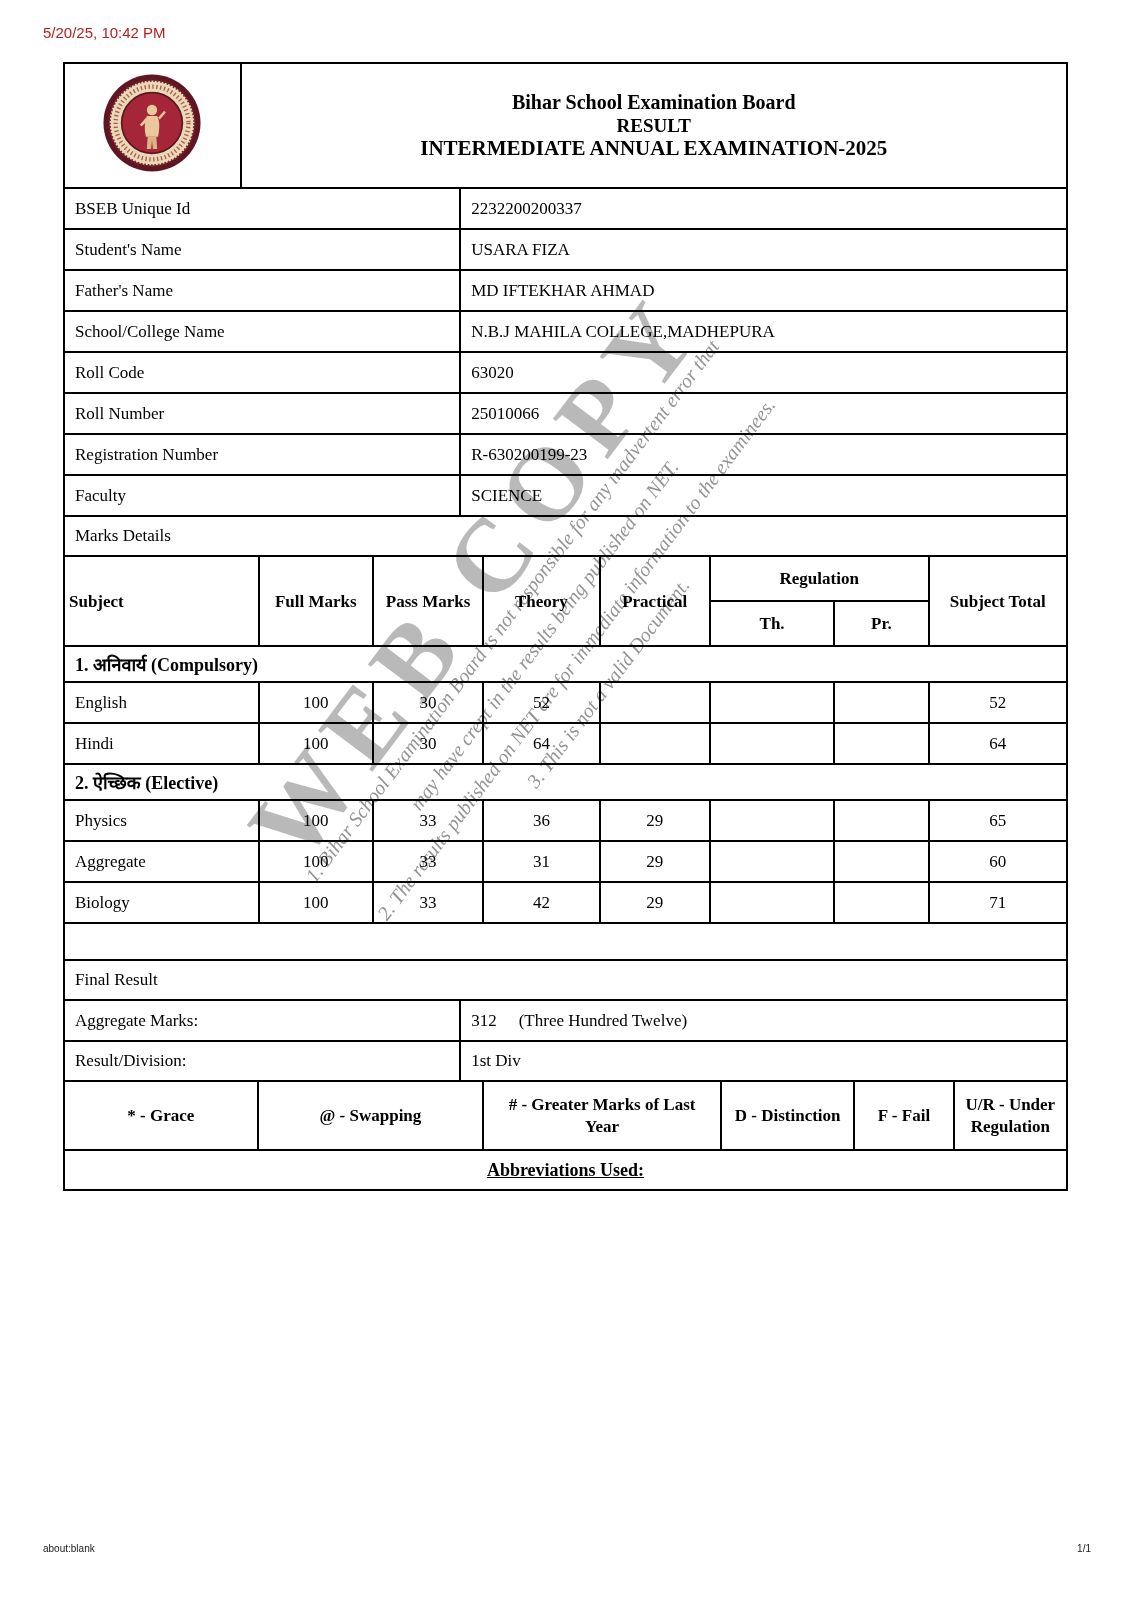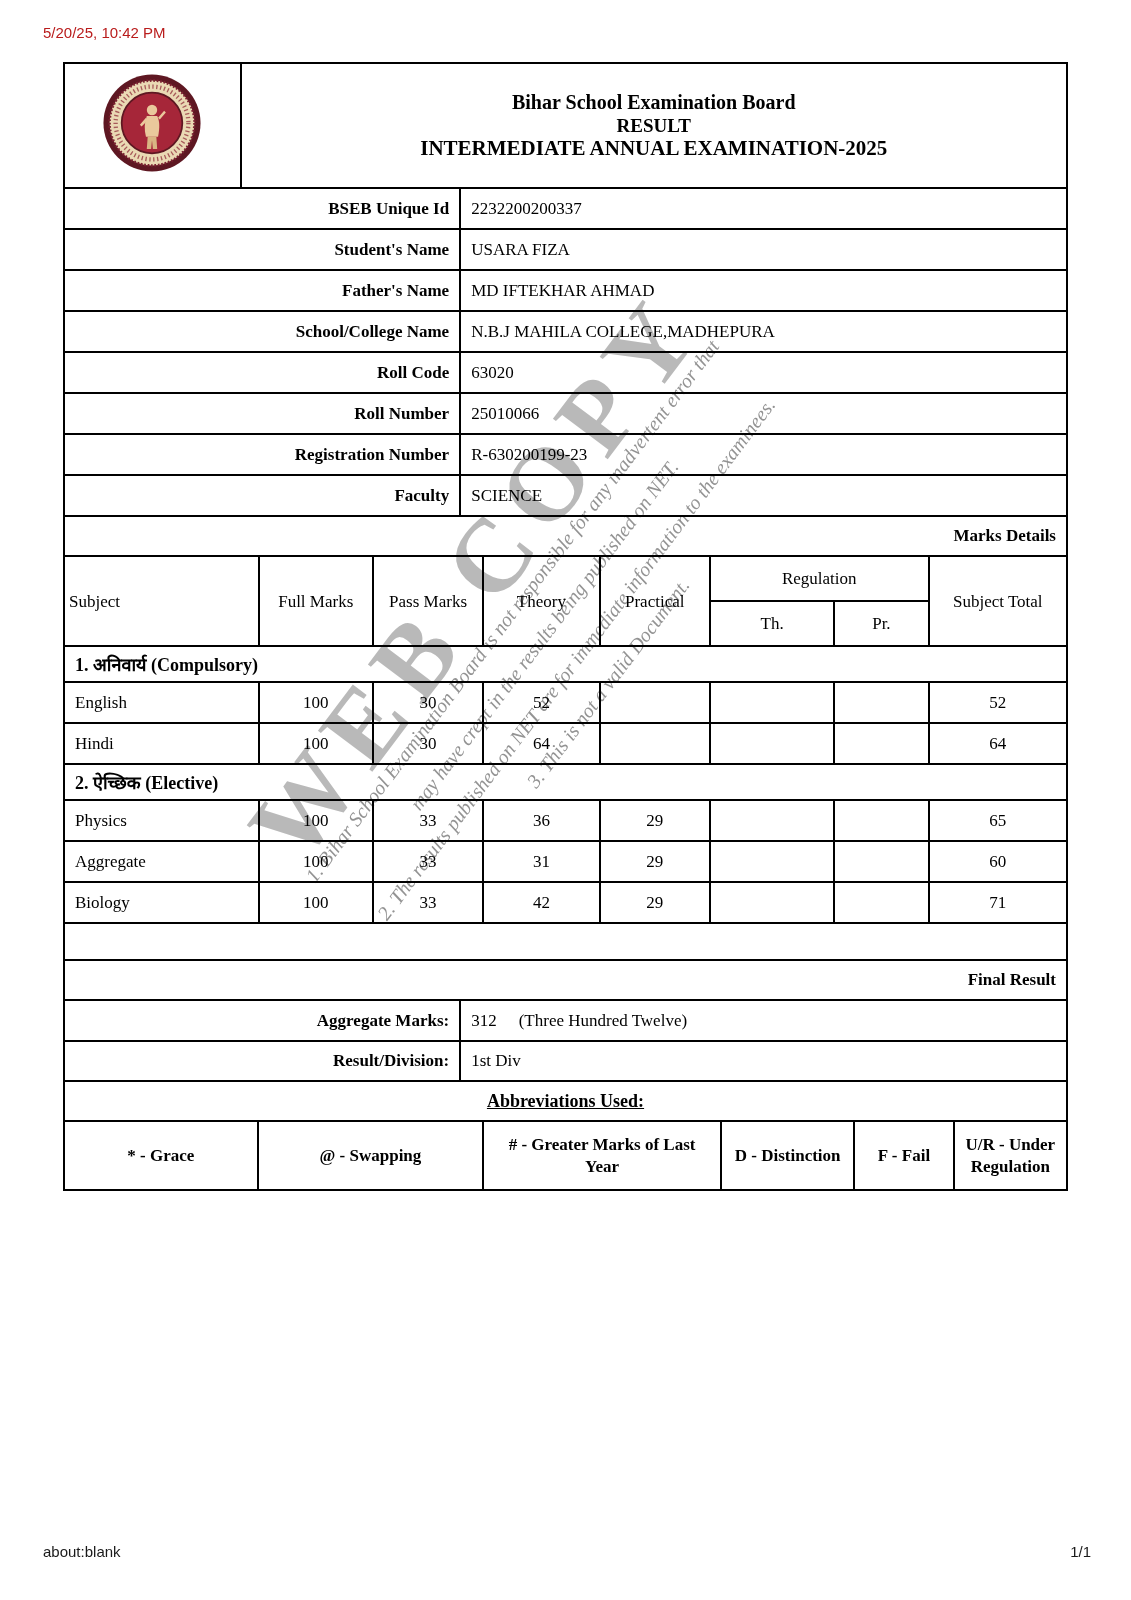--- a/index.html
+++ b/index.html
@@ -7,21 +7,21 @@
     width:1131px;height:1600px;position:relative;background:#ffffff;
     font-family:"Liberation Serif",serif;color:#000;overflow:hidden;
   }
   .print-header{
     position:absolute;top:24px;left:43px;
     font-family:"Liberation Sans",sans-serif;font-size:15px;color:#b91c1c;
   }
   .print-footer{
     position:absolute;top:1543px;left:43px;width:1048px;
     display:flex;justify-content:space-between;
-    font-family:"Liberation Sans",sans-serif;font-size:15px;color:#1a1a1a;
+    font-family:"Liberation Sans",sans-serif;font-size:10px;color:#1a1a1a;
   }
   .doc{position:absolute;top:62px;left:63px;width:1005px;}
 
   
   .wm-layer{position:absolute;inset:0;z-index:0;pointer-events:none;}
   .wm-main{
     position:absolute;left:12px;top:455px;width:800px;text-align:center;
     font-size:104px;font-weight:bold;letter-spacing:14px;white-space:nowrap;
     color:rgba(128,128,128,0.55);transform:rotate(-53deg);
     font-family:"Liberation Serif",serif;
@@ -36,29 +36,29 @@
   table{
     width:100%;border-collapse:collapse;table-layout:fixed;
     position:relative;z-index:1;background:transparent;
   }
   table + table{margin-top:-2px;}
   td{
     border:2px solid #000;padding:0 10px;font-size:17px;
     vertical-align:middle;overflow:hidden;background:transparent;
   }
   .h115{height:115px;margin-left:47px;} .h78{height:78px;margin-top:48px;} .h39{height:39px;} .h38{height:38px;} .h35{height:35px;} .h59{height:59px;}
-  .lbl{font-weight:bold;text-align:right;}
+  .lbl{font-weight:normal;}
   .ctr{text-align:center;}
   .logo-cell{text-align:center;padding:4px;}
   .title-cell{text-align:center;font-weight:bold;line-height:23px;}
   .t-board{font-size:20px;}
   .t-result{font-size:19px;}
   .t-exam{font-size:21px;}
   .hind{font-family:"Liberation Serif","DejaVu Sans",serif;}
-  .mhead{font-weight:normal;text-align:center;line-height:21px;padding:2px 4px;border-radius:9px;}
+  .mhead{font-weight:bold;text-align:center;line-height:21px;padding:2px 4px;border-radius:9px;}
   .section-cell{font-weight:bold;font-size:18px;height:34px;}
   .abbr-title{font-weight:bold;text-align:center;text-decoration:underline;font-size:18px;}
   .abbr-cell{font-weight:bold;text-align:center;line-height:22px;padding:4px 6px;}
   .agg-val{margin-right:22px;}
 </style>
 </head>
 <body>
 
 <div class="print-header">5/20/25, 10:42 PM</div>
 
@@ -262,45 +262,45 @@
       </td>
     </tr>
     <tr>
       <td class="lbl h38">Result/Division:</td>
       <td class="h38">1st Div</td>
     </tr>
   </tbody>
     </table>
 
   <table>
-    <tbody>
-        <tr>
-          <td class="abbr-title h38">Abbreviations Used:</td>
-        </tr>
-  </tbody>
-    </table>
-  <table>
     <colgroup>
       <col style="width:19.3%">
         <col style="width:22.5%">
         <col style="width:23.7%">
       <col style="width:13.3%">
         <col style="width:9.9%">
         <col style="width:11.3%">
     </colgroup>
     <tbody>
         <tr>
       <td class="abbr-cell h59">* - Grace</td>
       <td class="abbr-cell h59">@ - Swapping</td>
       <td class="abbr-cell h59"># - Greater Marks of Last Year</td>
       <td class="abbr-cell h59">D - Distinction</td>
       <td class="abbr-cell h59">F - Fail</td>
       <td class="abbr-cell h59">U/R - Under Regulation</td>
     </tr>
   </tbody>
     </table>
+  <table>
+    <tbody>
+        <tr>
+          <td class="abbr-title h38">Abbreviations Used:</td>
+        </tr>
+  </tbody>
+    </table>
 
 </div>
 
 <div class="print-footer">
   <span>about:blank</span>
   <span>1/1</span>
 </div>
 
 </body></html>

